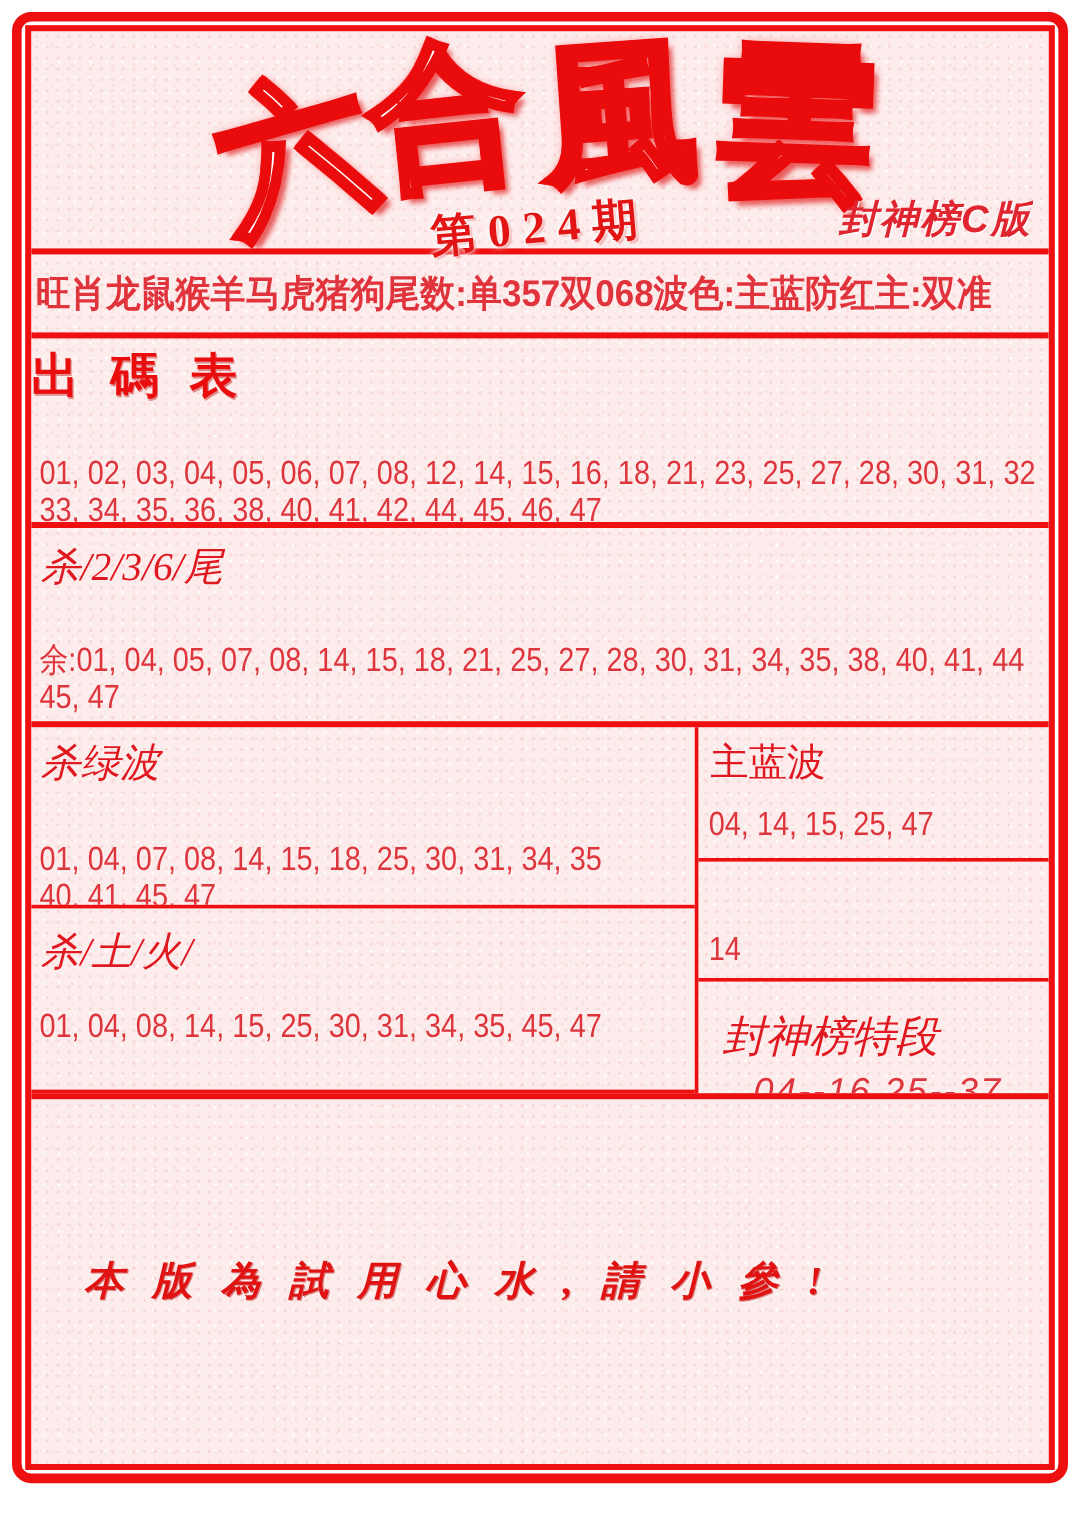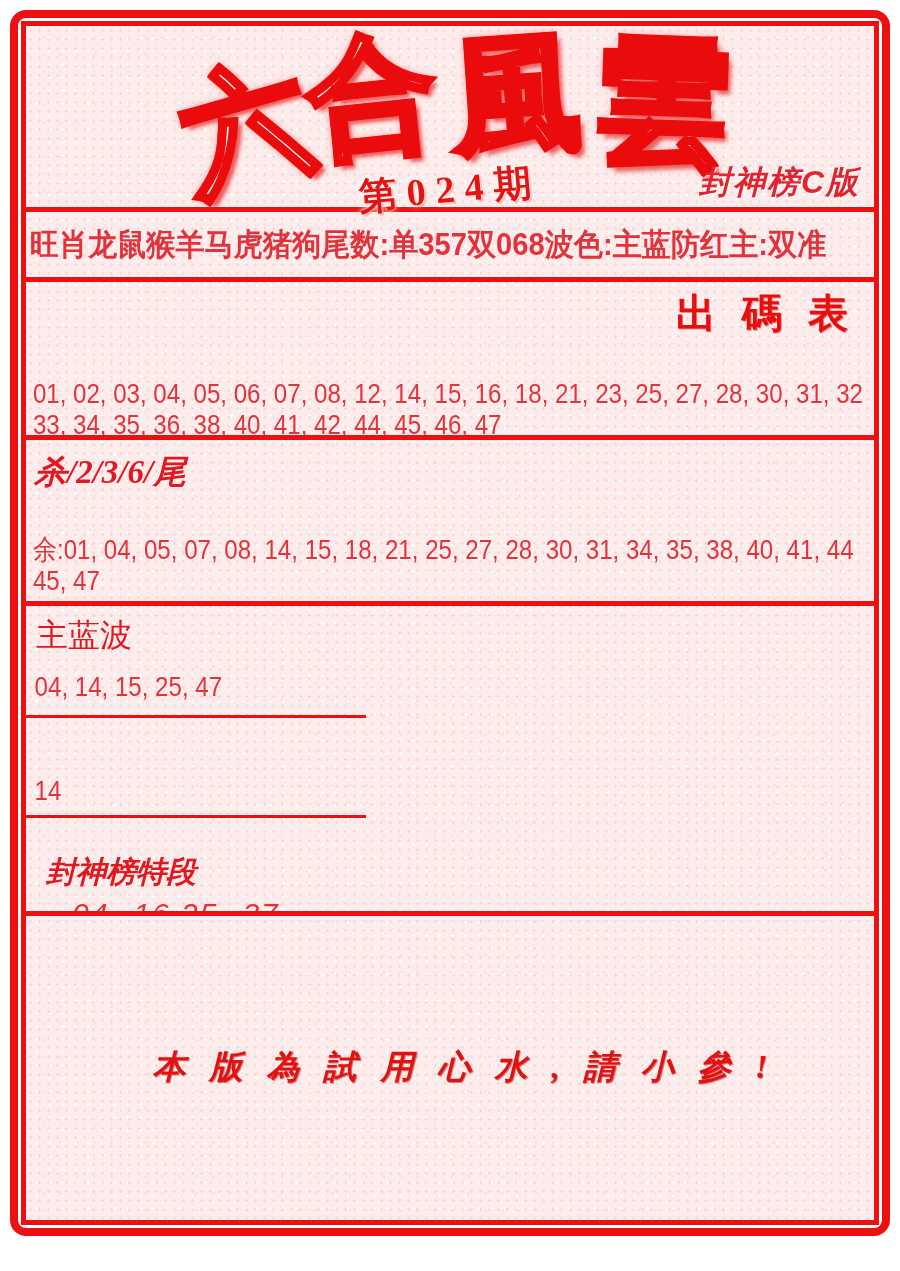--- a/index.html
+++ b/index.html
@@ -43,28 +43,28 @@
            font-size:32px;color:#e02430;letter-spacing:2px;
            text-shadow:1px 1px 0 #fff;}
 
   
   .info{height:70px;display:flex;align-items:center;overflow:hidden;}
   .info-text{font-size:31px;font-weight:bold;color:#e0333c;white-space:nowrap;
              transform:scaleX(.94);transform-origin:0 50%;padding-left:4px;}
 
   
   .cali{font-family:"Liberation Serif",serif;font-weight:bold;color:#ea0d0d;}
-  .heading-it{font-family:"Liberation Serif",serif;font-style:italic;font-weight:bold;
+  .heading-it{font-family:"Liberation Serif",serif;font-style:italic;font-weight:normal;
               font-size:33px;color:#e01820;padding-left:8px;}
   .nums{font-size:28px;color:#de353d;white-space:nowrap;transform:scaleX(.86);
         transform-origin:0 50%;padding-left:8px;line-height:1.1;}
 
   .chuma{height:158px;overflow:hidden;}
-  .chuma-head{text-align:right;font-size:40px;letter-spacing:26px;margin-top:4px;
-              text-shadow:1px 1px 0 rgba(180,0,0,.4);padding-left:16px;}
+  .chuma-head{text-align:left;font-size:40px;letter-spacing:26px;margin-top:4px;
+              text-shadow:1px 1px 0 rgba(180,0,0,.4);}
   .chuma .nums:nth-of-type(1){margin-top:14px;}
   .chuma .nums:nth-of-type(2){margin-top:38px;}
 
   .sha236{height:166px;overflow:hidden;}
   .sha236 .heading-it{margin-top:10px;}
   .sha236 .nums:nth-of-type(1){margin-top:20px;}
   .sha236 .nums:nth-of-type(2){margin-top:40px;}
 
   
   .cols{flex:1;display:flex;min-height:0;}
@@ -78,28 +78,28 @@
   .c-green .nums:nth-of-type(2){margin-top:42px;}
   .c-tuhuo{height:172px;}
   .c-tuhuo .heading-it{margin-top:14px;}
   .c-tuhuo .nums{margin-top:24px;}
   .c-blue{height:112px;}
   .c-blue .head-blue{font-family:"Liberation Serif",serif;font-weight:normal;
                      font-size:32px;color:#e01820;padding-left:10px;margin-top:8px;}
   .c-blue .nums{margin-top:14px;padding-left:10px;}
   .c-val{height:100px;display:flex;align-items:flex-end;}
   .c-val .nums{padding:0 0 8px 10px;}
-  .c-teduan .heading-it{margin-top:34px;padding-left:20px;font-size:30px;}
+  .c-teduan .heading-it{margin-top:22px;padding-left:20px;font-size:36px;}
   .teduan-val{font-family:"Liberation Sans",sans-serif;font-style:italic;
               font-size:30px;color:#de353d;padding-left:46px;margin-top:4px;
               letter-spacing:2px;}
 
   
   .banner{border-bottom:none;flex:1;display:flex;align-items:center;
-          justify-content:center;overflow:hidden;padding-left:44px;}
+          justify-content:flex-start;overflow:hidden;padding-left:44px;}
   .banner-text{font-family:"Liberation Serif",serif;font-weight:bold;font-style:italic;
                font-size:33px;color:#e01212;letter-spacing:24px;white-space:nowrap;
                text-shadow:1px 1px 0 rgba(170,0,0,.45);}
 </style>
 </head>
 <body>
 
 <div class="sheet">
   <div class="inner">
 
@@ -124,20 +124,35 @@
       <div class="nums">33, 34, 35, 36, 38, 40, 41, 42, 44, 45, 46, 47</div>
     </div>
 
     <div class="panel sha236">
       <div class="heading-it">杀/2/3/6/尾</div>
       <div class="nums">余:01, 04, 05, 07, 08, 14, 15, 18, 21, 25, 27, 28, 30, 31, 34, 35, 38, 40, 41, 44</div>
       <div class="nums">45, 47</div>
     </div>
 
     <div class="panel cols">
+      <div class="col-left">
+        <div class="cell c-green">
+          <div class="heading-it">杀绿波</div>
+          <div class="nums">01, 04, 07, 08, 14, 15, 18, 25, 30, 31, 34, 35</div>
+          <div class="nums">40, 41, 45, 47</div>
+        </div>
+        <div class="cell c-tuhuo">
+          <div class="heading-it">杀/土/火/</div>
+          <div class="nums">01, 04, 08, 14, 15, 25, 30, 31, 34, 35, 45, 47</div>
+        </div>
+        <div class="cell c-3tou">
+          
+          
+        </div>
+      </div>
       <div class="col-right">
         <div class="cell c-blue">
           <div class="head-blue">主蓝波</div>
           <div class="nums">04, 14, 15, 25, 47</div>
         </div>
         <div class="cell c-val">
           <div class="nums">14</div>
         </div>
         <div class="cell c-teduan">
           <div class="heading-it">封神榜特段</div>

